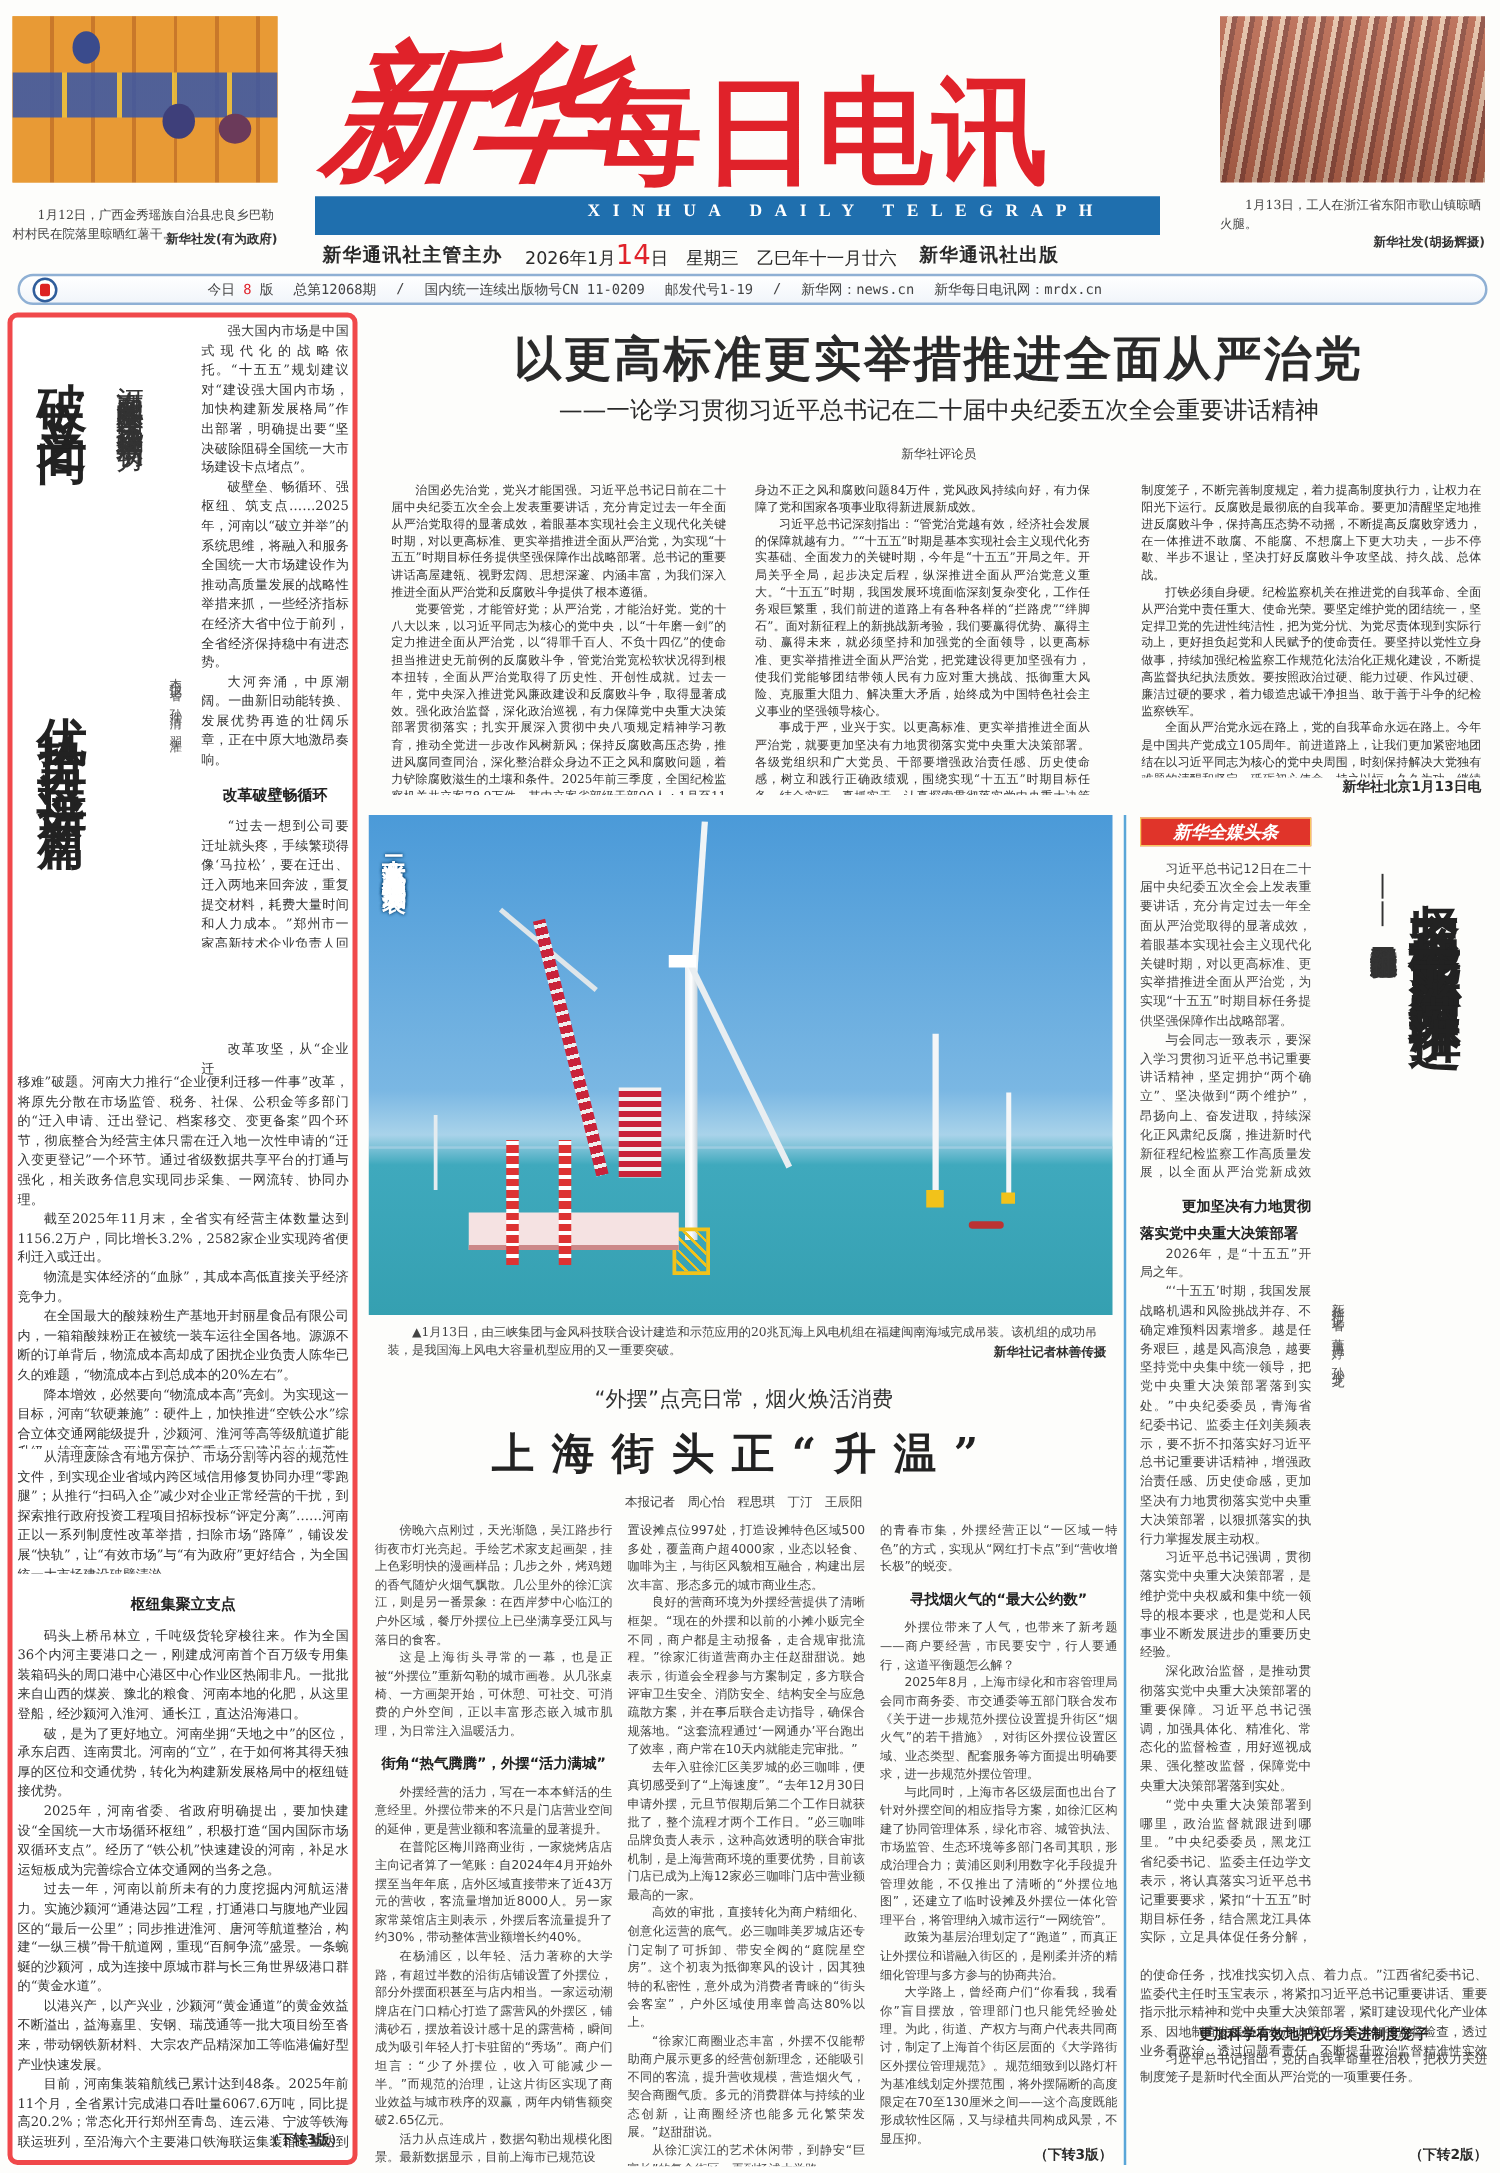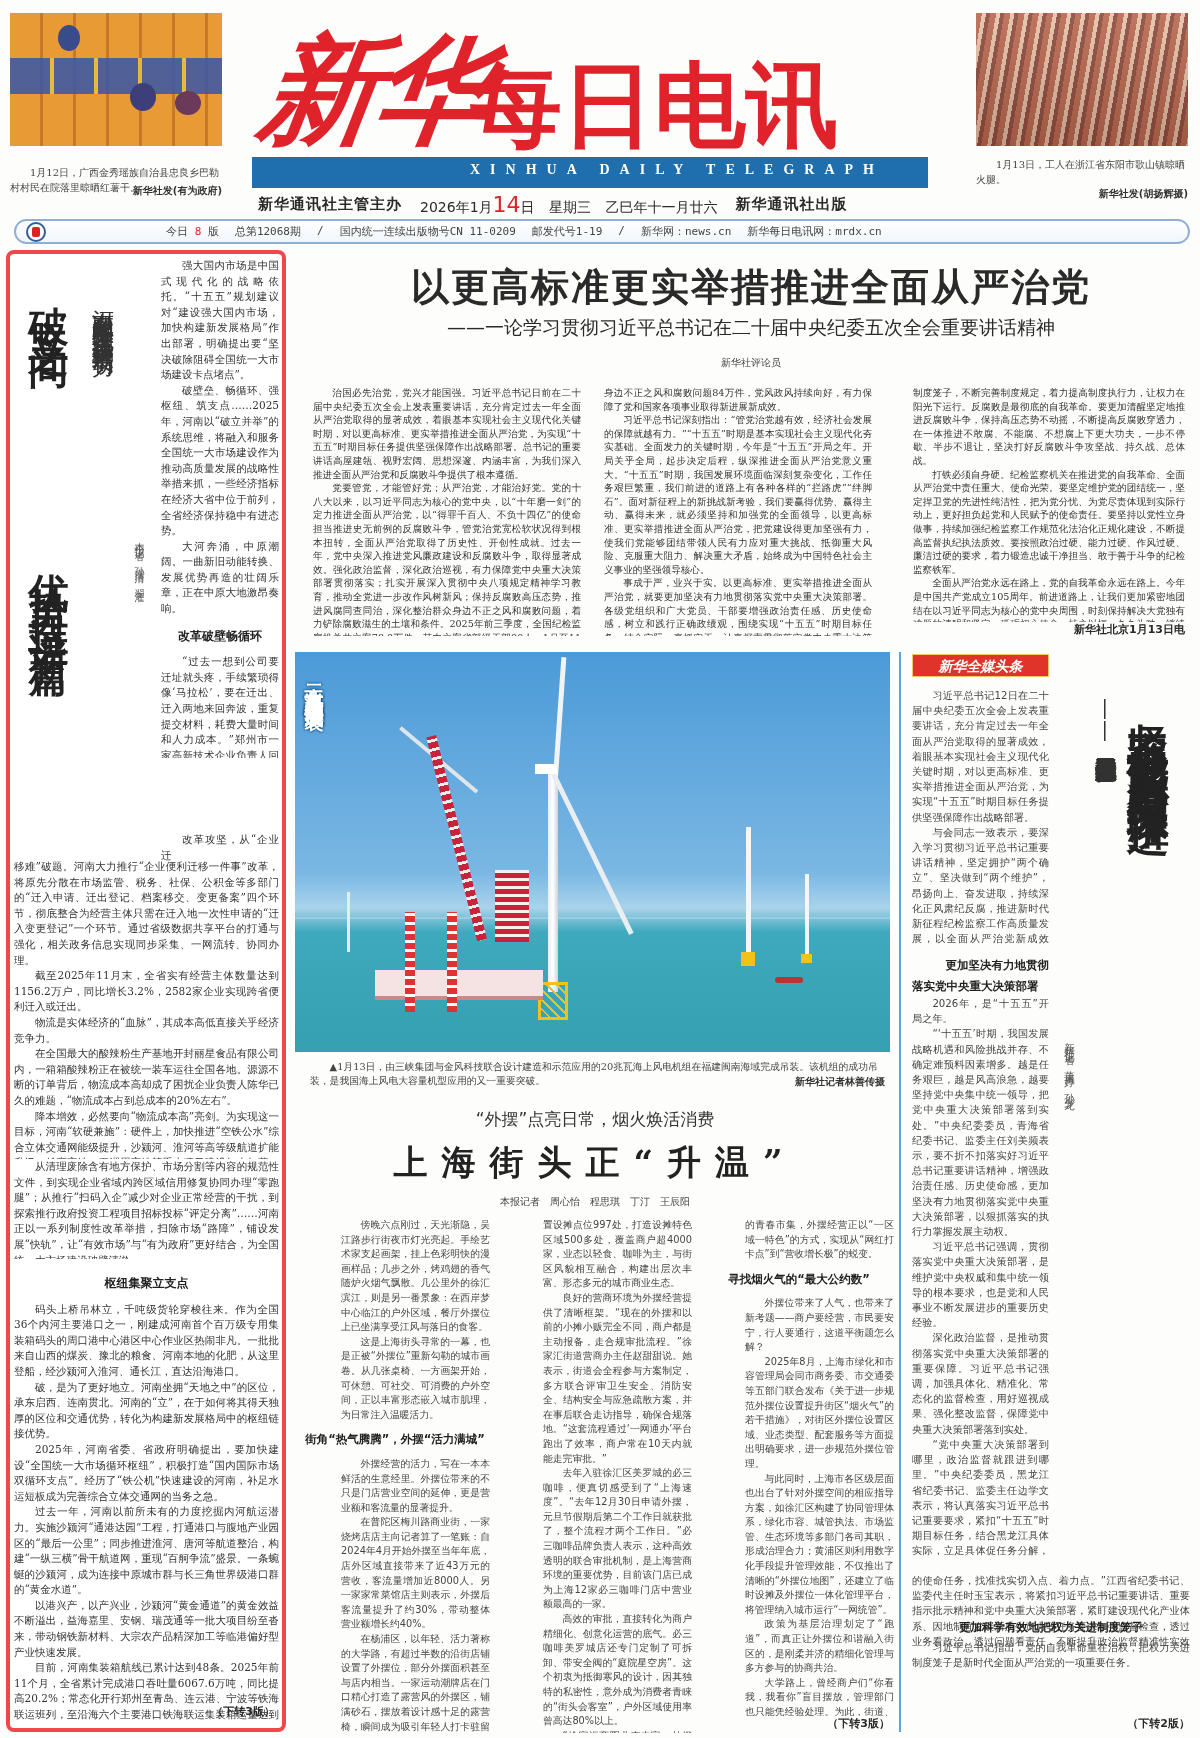--- a/index.html
+++ b/index.html
@@ -50,21 +50,21 @@
   .badge { position: absolute; left: 912px; top: 654px; width: 137px; height: 23px; background: #e0342a; color: #fff; font-family: "DejaVu Sans", sans-serif; font-weight: bold; font-style: italic; font-size: 14px; text-align: center; line-height: 23px; border: 1px solid #f6c860; }
   .side-text { position: absolute; font-family: "DejaVu Sans", sans-serif; font-size: 10.2px; line-height: 15.2px; color: #444; text-align: justify; }
   .side-text p { text-indent: 2em; }
   .side-head { font-weight: bold; font-size: 11.5px; color: #222; margin: 8px 0 6px; }
 
   
   .sh-kicker { position: absolute; left: 300px; top: 1108px; width: 590px; text-align: center; font-family: "DejaVu Sans", sans-serif; font-size: 17px; color: #333; }
   .sh-title { position: absolute; left: 300px; top: 1140px; width: 590px; text-align: center; font-weight: bold; font-size: 34px; letter-spacing: 14px; color: #222; }
   .sh-by { position: absolute; left: 300px; top: 1195px; width: 590px; text-align: center; font-size: 10px; color: #444; }
   .sh-col { position: absolute; font-family: "DejaVu Sans", sans-serif; font-size: 9.8px; line-height: 14.6px; color: #444; text-align: justify; }
-  .sh-col p { text-indent: 2em; margin-left: 41px; }
+  .sh-col p { text-indent: 2em; }
   .sh-head { font-weight: bold; font-size: 11.5px; color: #222; text-align: center; margin: 10px 0 10px; }
 
   .vline { position: absolute; width: 1px; background: #ccc; }
 </style>
 </head>
 <body>
 
 <div class="photo" style="left:10px;top:13px;width:212px;height:133px;background:repeating-linear-gradient(90deg,#e89a35 0 30px,#c9782a 30px 33px),#e8a040;">
   <div class="abs" style="left:0;top:45px;width:212px;height:36px;background:repeating-linear-gradient(90deg,#3656a8 0 40px,#e8c040 40px 44px);opacity:.85;"></div>
   <div class="abs" style="left:48px;top:12px;width:22px;height:26px;border-radius:50%;background:#3a4b8c;"></div>

